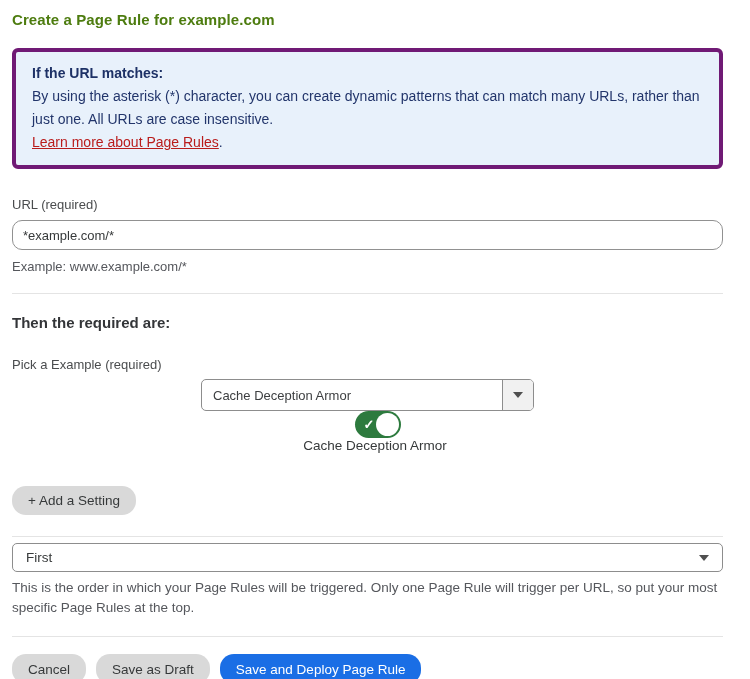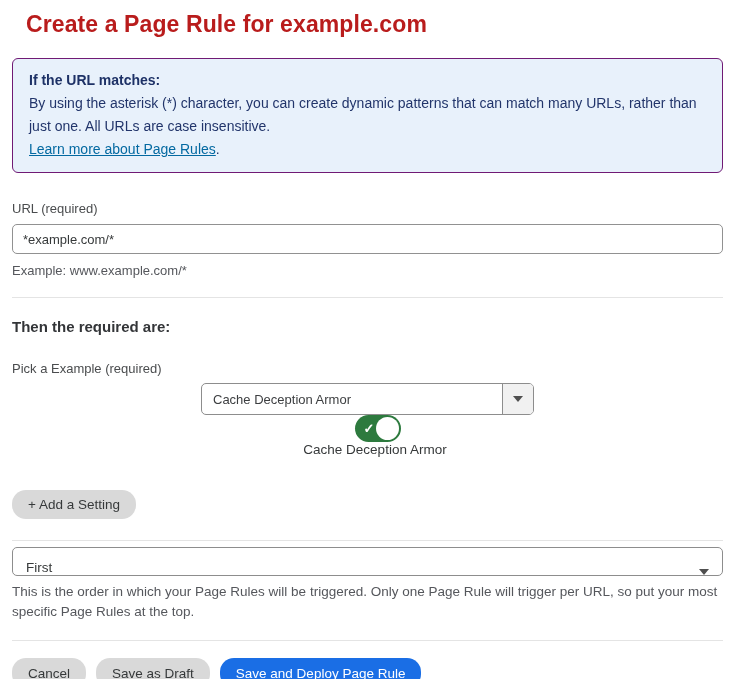--- a/index.html
+++ b/index.html
@@ -7,41 +7,40 @@
   body {
     background: #ffffff;
     font-family: "Liberation Sans", sans-serif;
     color: #36393a;
     overflow: hidden;
   }
   .page { padding: 11px 27px 0 12px; }
 
   
   .page-title {
-    font-size: 23px;
+    font-size: 15px;
     font-weight: bold;
-    color: #b91c1c;
+    color: #4d7c0f;
     letter-spacing: 0.1px;
-    margin-left: 14px;
   }
 
   
   .info-box {
     margin-top: 20px;
     background: #e8f1fb;
-    border: 1px solid #701a75;
+    border: 4px solid #701a75;
     border-radius: 6px;
     padding: 10px 16px 11px 16px;
     color: #22356b;
     font-size: 14px;
     line-height: 23px;
   }
   .info-box .info-heading { font-weight: bold; color: #1d3166; }
   .info-box a.info-link {
-    color: #0369a1;
+    color: #b91c1c;
     text-decoration: underline;
     cursor: pointer;
   }
 
   
   .field-label {
     font-size: 13px;
     color: #4a4c4e;
     margin-top: 28px;
   }
@@ -51,21 +50,21 @@
     margin-top: 7px;
     line-height: 19px;
   }
 
   
   .url-input {
     margin-top: 8px;
     width: 100%;
     height: 30px;
     border: 1px solid #919191;
-    border-radius: 5px;
+    border-radius: 10px;
     padding: 0 10px;
     font-family: "Liberation Sans", sans-serif;
     font-size: 13px;
     color: #36393a;
     background: #ffffff;
     outline: none;
   }
 
   .divider {
     border: none;
@@ -177,21 +176,21 @@
 
   
   .order-select {
     margin-top: 6px;
     width: 100%;
     height: 29px;
     border: 1px solid #8d8d8d;
     border-radius: 5px;
     background: #ffffff;
     display: flex;
-    align-items: flex-end;
+    align-items: center;
     justify-content: space-between;
     padding: 0 13px;
     font-size: 13.5px;
     color: #36393a;
     cursor: pointer;
   }
 
   .order-helper { margin-top: 6px; font-size: 13.5px; line-height: 20px; }
 
   

